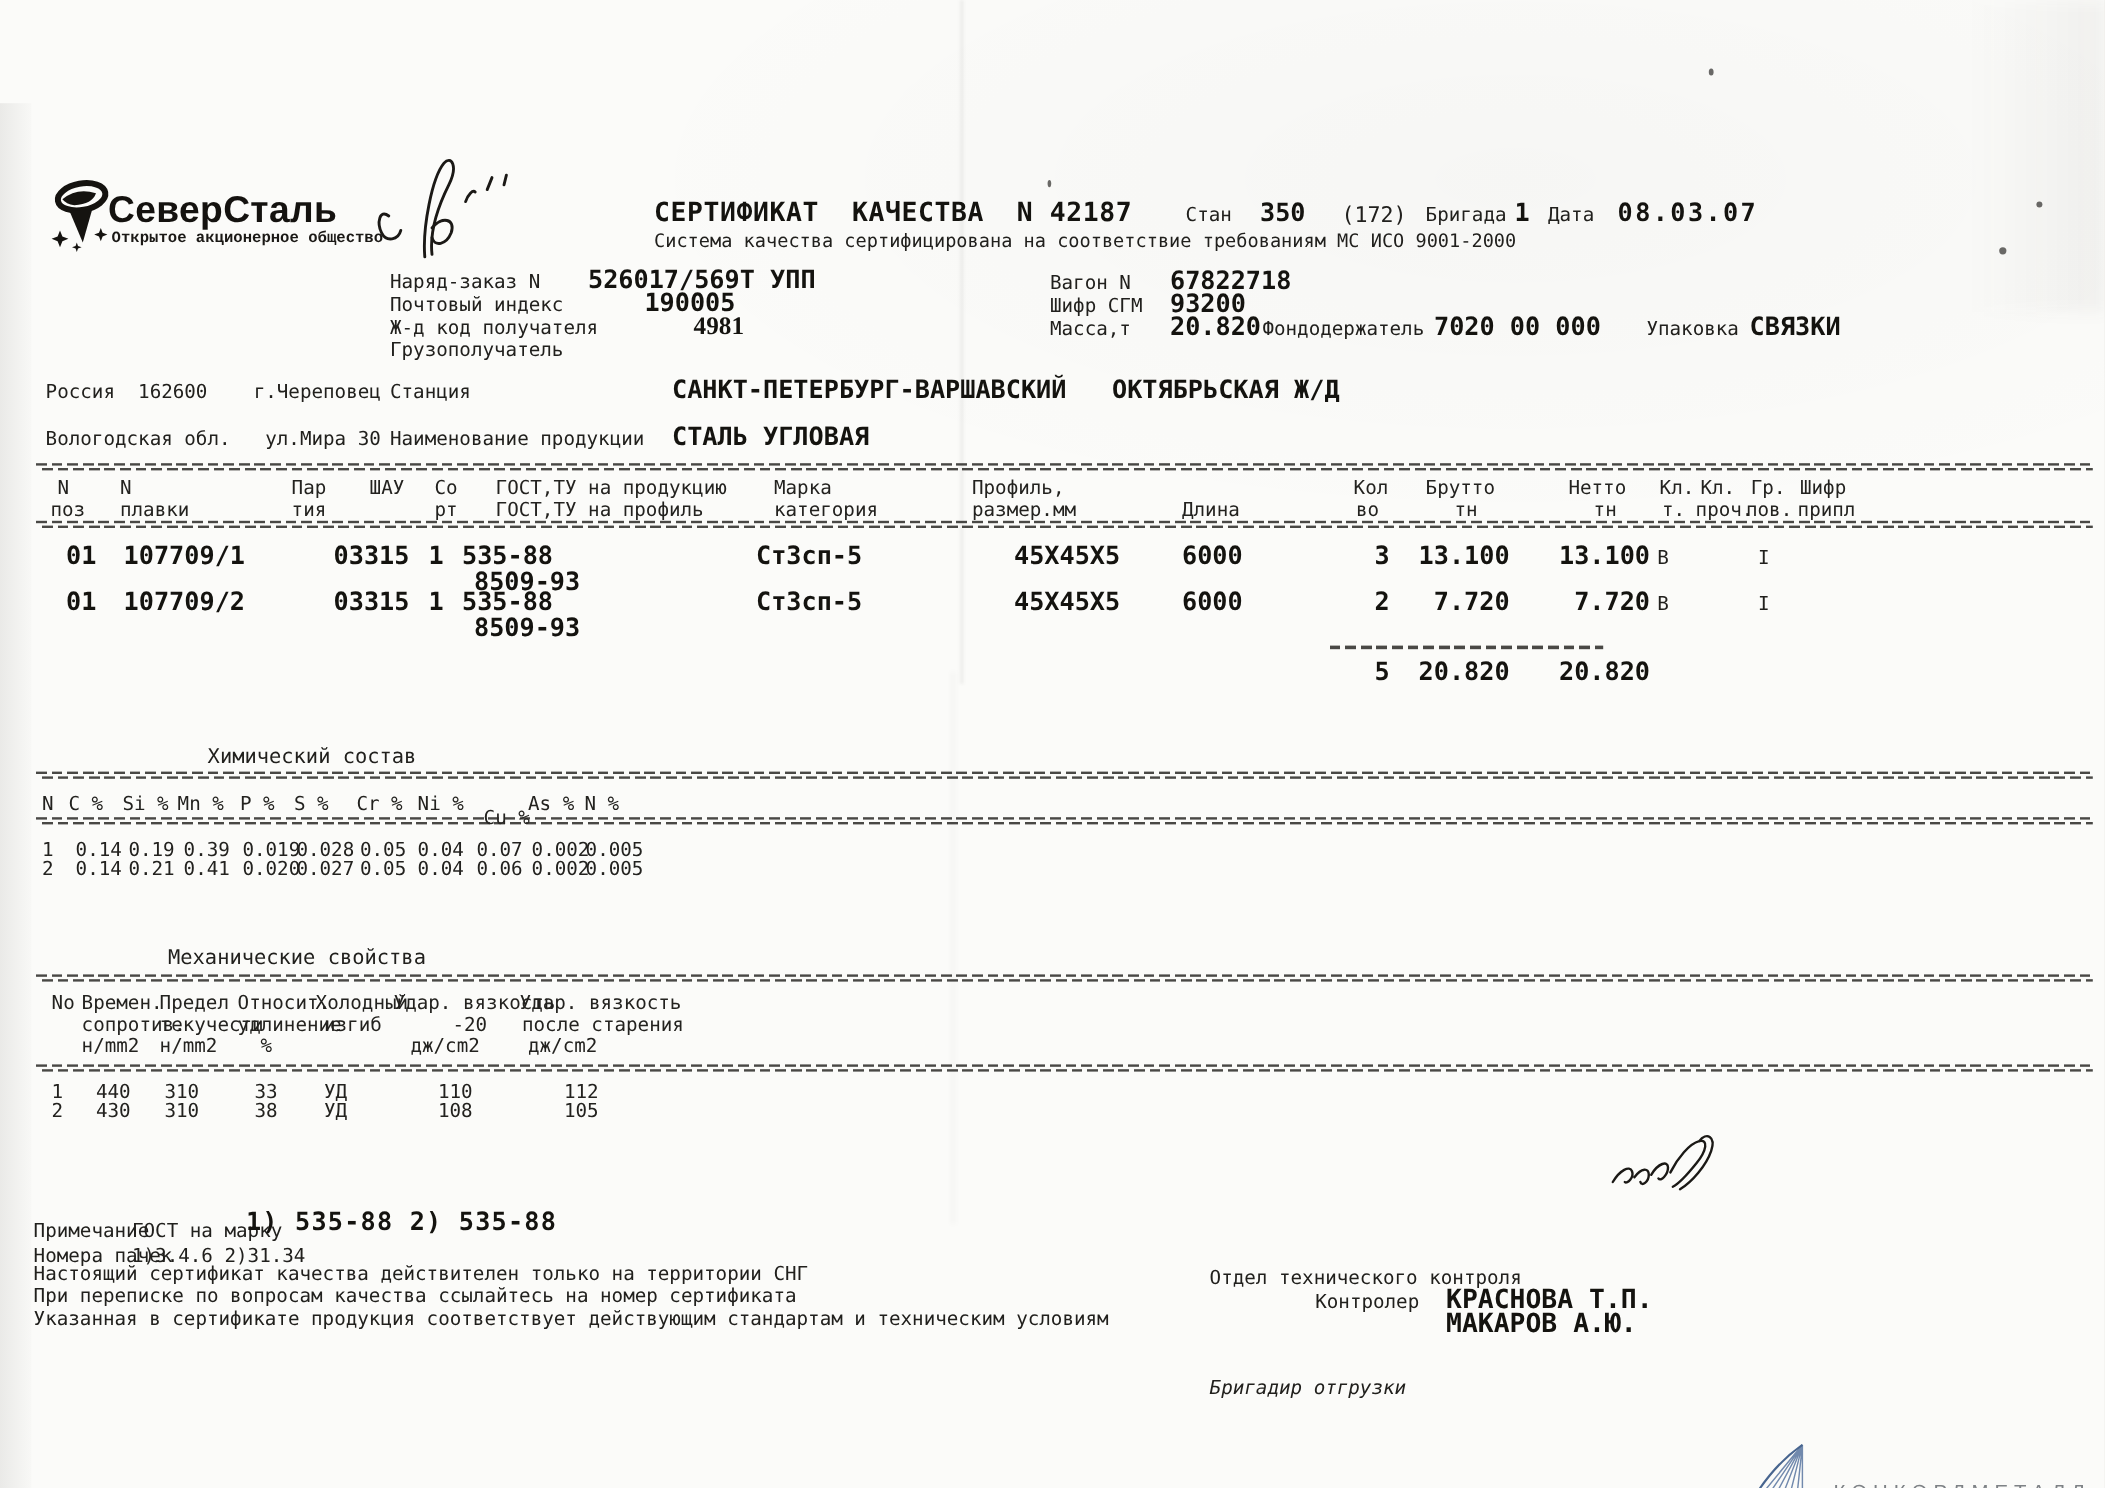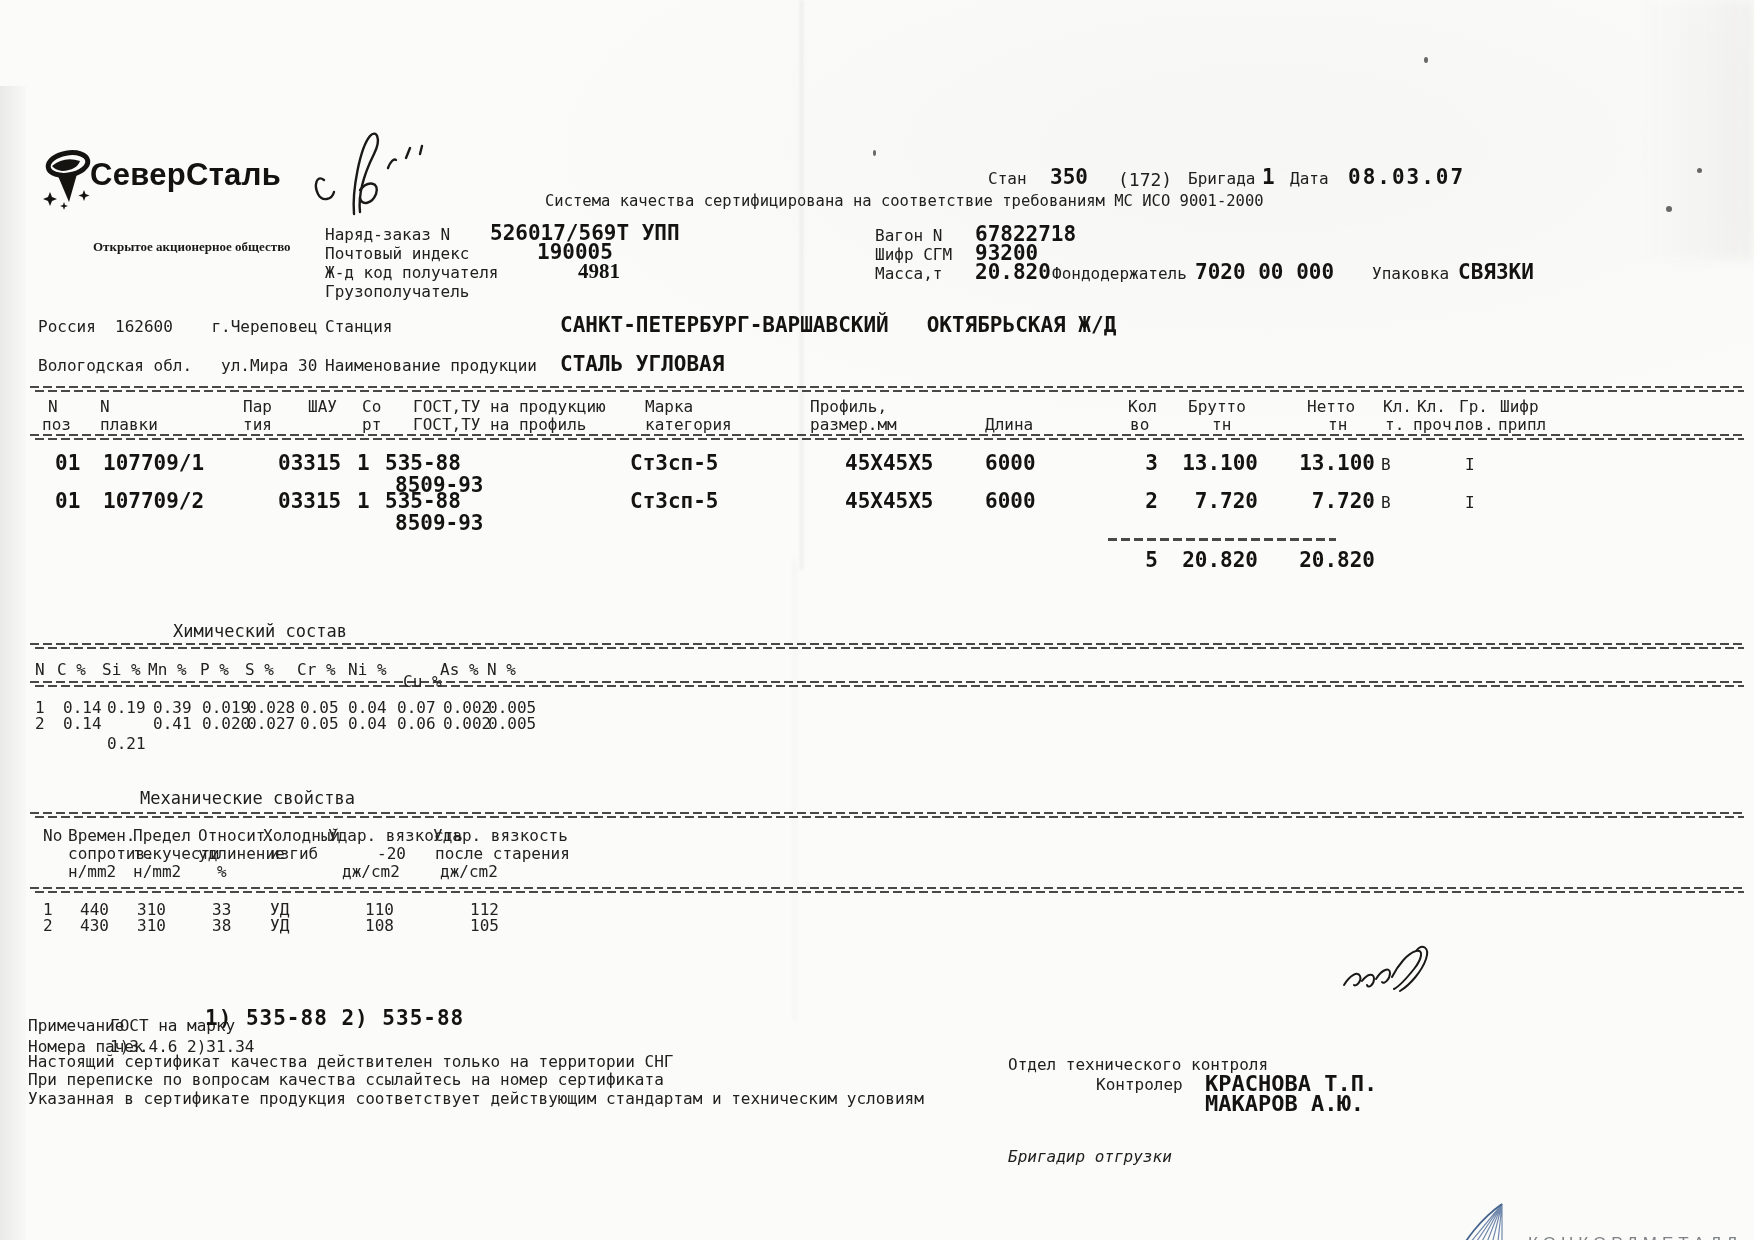--- a/index.html
+++ b/index.html
@@ -15,21 +15,21 @@
   .klv{font-size:16px;}
   .ra{text-align:right;}
   .dash2{position:absolute;height:7px;
     background-image:repeating-linear-gradient(90deg,#2a2926 0 9px,rgba(0,0,0,0) 9px 13px),
                      repeating-linear-gradient(90deg,#2a2926 0 9px,rgba(0,0,0,0) 9px 13px);
     background-size:100% 2.3px,100% 2.3px;background-position:0 0,5px 4.3px;background-repeat:no-repeat;opacity:.85;}
   .dash1{position:absolute;height:2.6px;
     background-image:repeating-linear-gradient(90deg,#2a2926 0 9px,rgba(0,0,0,0) 9px 13px);opacity:.85;}
   .fw{left:30px;width:1714px;}
   .brand-name{font-family:"Liberation Sans",sans-serif;font-weight:700;font-size:31px;color:#14120f;letter-spacing:0.3px;}
-  .brand-sub{font-family:Liberation Serif, serif;font-weight:700;font-size:13px;color:#1b1916;margin-top:48px;}
+  .brand-sub{font-family:Liberation Mono, monospace;font-weight:700;font-size:13px;color:#1b1916;}
   .wm-text{font-family:"Liberation Sans",sans-serif;font-size:17px;letter-spacing:5px;color:#7e8286;}
   .speck{position:absolute;background:#3a3835;border-radius:50%;opacity:.75;}
   .soft{position:absolute;pointer-events:none;}
   svg{position:absolute;overflow:visible;}
 </style>
 </head>
 <body>
 
 <div id="page">
 
@@ -57,20 +57,21 @@
     <g stroke="#1b1916" stroke-width="2.4" fill="none" stroke-linecap="round">
       <path d="M14,52 C6,46 4,58 8,66 C12,74 22,72 24,64"></path>
       <path d="M44,86 C42,62 50,20 60,8 C66,1 72,10 64,26 C55,44 48,66 50,84"></path>
       <path d="M50,62 C58,52 70,54 66,66 C62,76 52,78 50,70"></path>
       <path d="M78,40 C80,34 84,30 86,32"></path>
       <path d="M96,30 L100,20"></path>
       <path d="M110,26 L112,18"></path>
     </g>
   </svg>
 
+  <span class="t title" style="left:545px;top:166px;">СЕРТИФИКАТ  КАЧЕСТВА  N 42187</span>
   <span class="t lab" style="left:988px;top:170px;">Стан</span>
   <span class="t val" style="left:1050px;top:166px;">350</span>
   <span class="t lab" style="left:1118px;top:170px;font-size:18px;">(172)</span>
   <span class="t lab" style="left:1188px;top:170px;">Бригада</span>
   <span class="t val" style="left:1262px;top:166px;">1</span>
   <span class="t lab" style="left:1290px;top:170px;">Дата</span>
   <span class="t val" style="left:1348px;top:166px;letter-spacing:2px;">08.03.07</span>
   <span class="t sm" style="left:545px;top:193px;">Система качества сертифицирована на соответствие требованиям МС ИСО 9001-2000</span>
 
   <span class="t lab" style="left:325px;top:226px;">Наряд-заказ N</span>
@@ -189,21 +190,21 @@
   <span class="t hd" style="left:153px;top:699px;">0.39</span>
   <span class="t hd" style="left:202px;top:699px;">0.019</span>
   <span class="t hd" style="left:247px;top:699px;">0.028</span>
   <span class="t hd" style="left:300px;top:699px;">0.05</span>
   <span class="t hd" style="left:348px;top:699px;">0.04</span>
   <span class="t hd" style="left:397px;top:699px;">0.07</span>
   <span class="t hd" style="left:443px;top:699px;">0.002</span>
   <span class="t hd" style="left:488px;top:699px;">0.005</span>
   <span class="t hd" style="left:35px;top:715px;">2</span>
   <span class="t hd" style="left:63px;top:715px;">0.14</span>
-  <span class="t hd" style="left:107px;top:715px;margin-top:20px;">0.21</span>
+  <span class="t hd" style="left:107px;top:715px;">0.21</span>
   <span class="t hd" style="left:153px;top:715px;">0.41</span>
   <span class="t hd" style="left:202px;top:715px;">0.020</span>
   <span class="t hd" style="left:247px;top:715px;">0.027</span>
   <span class="t hd" style="left:300px;top:715px;">0.05</span>
   <span class="t hd" style="left:348px;top:715px;">0.04</span>
   <span class="t hd" style="left:397px;top:715px;">0.06</span>
   <span class="t hd" style="left:443px;top:715px;">0.002</span>
   <span class="t hd" style="left:488px;top:715px;">0.005</span>
 
   <span class="t lab" style="left:140px;top:789px;font-size:17px;">Механические свойства</span>

